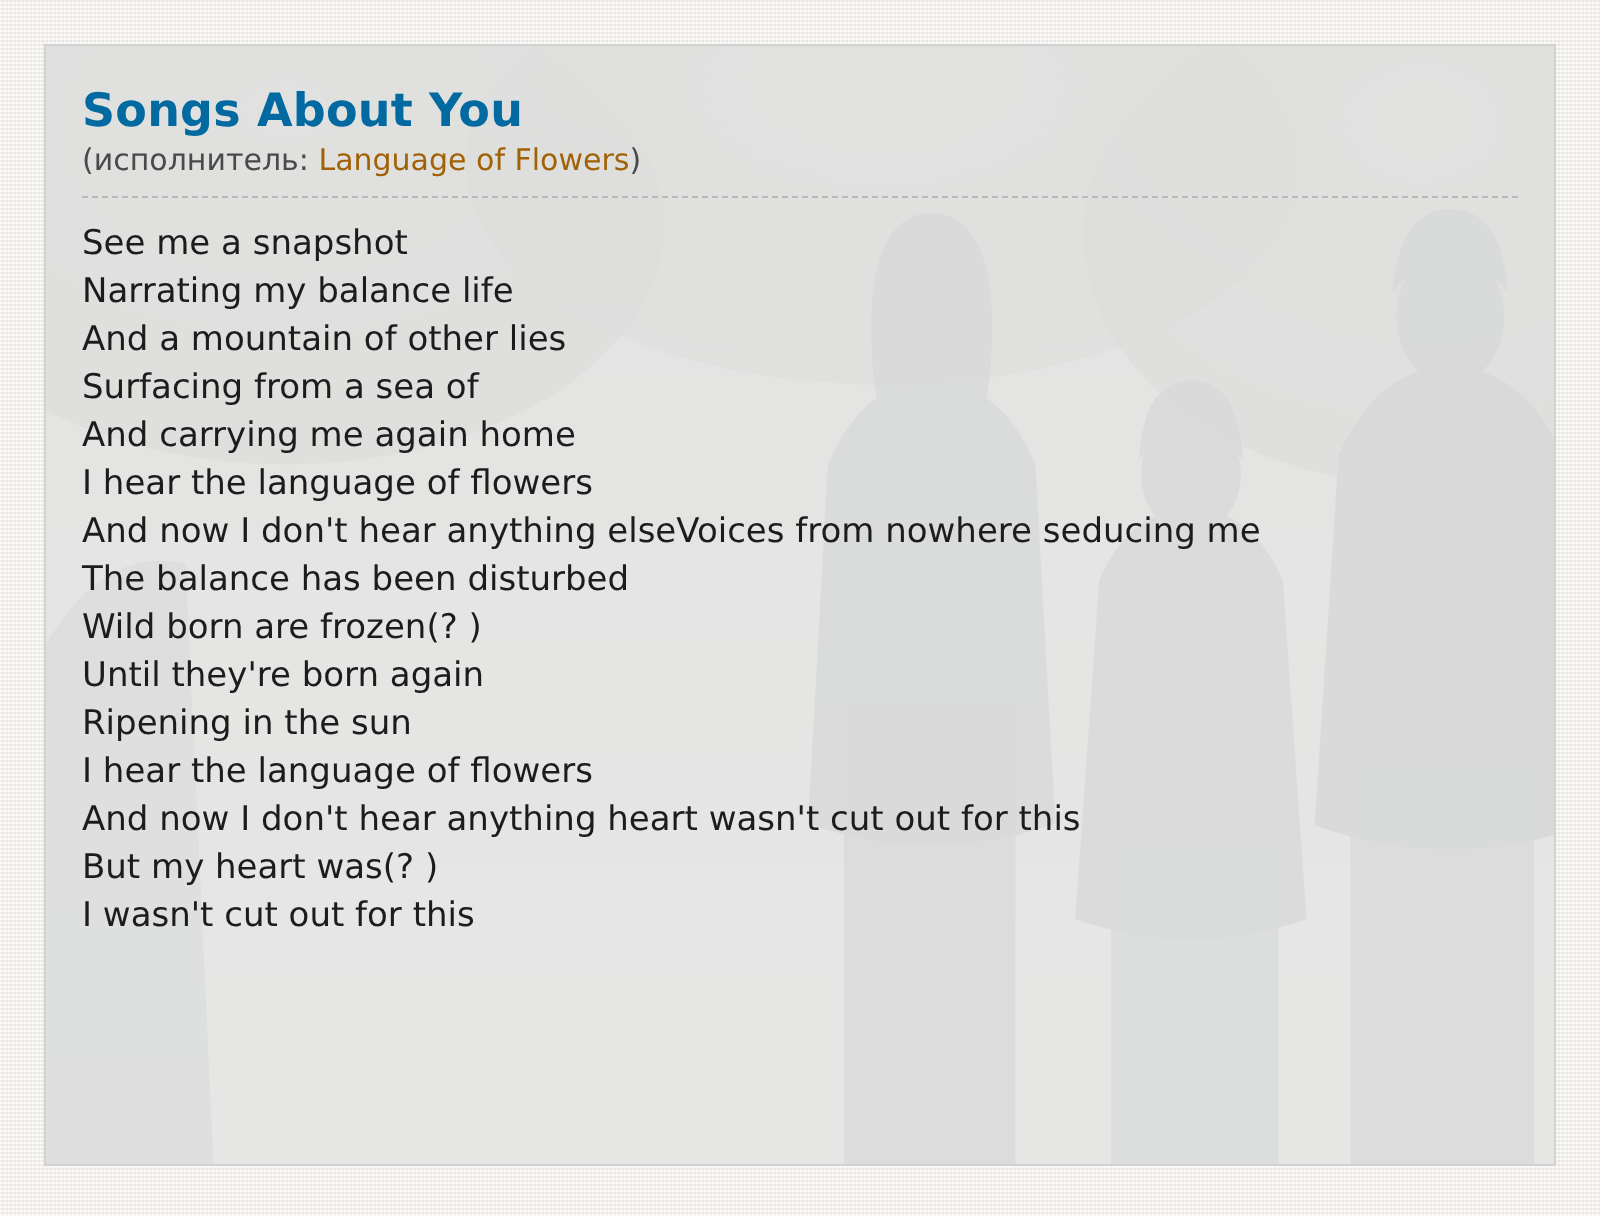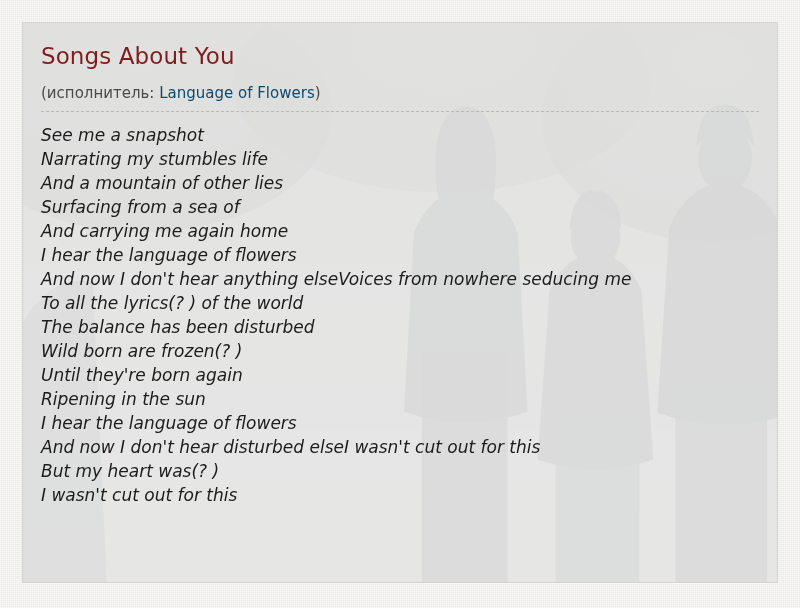--- a/index.html
+++ b/index.html
@@ -50,48 +50,47 @@
     position: relative;
     padding: 20px 18px 0 18px;
   }
 
   .song-header {
     border-bottom: 1px dashed #b9b9b9;
     padding-bottom: 7px;
   }
 
   .song-title {
-    color: #7f1d1d;
+    color: #0369a1;
     font-size: 23px;
-    font-weight: normal;
+    font-weight: bold;
     line-height: 1.15;
-    margin: 0 0 15px 0;
+    margin: 0 0 2px 0;
     letter-spacing: .1px;
   }
 
   .song-performer {
     font-size: 15px;
     color: #4a4a4a;
     line-height: 1.3;
   }
   .artist-link {
-    color: #0c4a6e;
+    color: #a16207;
     text-decoration: none;
   }
 
   .lyrics-body {
     margin-top: 11px;
     font-size: 17px;
     line-height: 24px;
     color: #1c1c1c;
   }
   .lyric-line {
     white-space: pre;
     min-height: 24px;
-    font-style: italic;
   }
 </style>
 </head>
 <body>
 
 <div class="page-texture"></div>
 
 <div class="lyrics-panel">
 
   <div class="photo-watermark">
@@ -150,31 +149,30 @@
 
   <div class="panel-inner">
 
     <div class="song-header">
       <h1 class="song-title">Songs About You</h1>
       <div class="song-performer"><span>(исполнитель:</span> <a class="artist-link" href="#">Language of Flowers</a><span>)</span></div>
     </div>
 
     <div class="lyrics-body">
       <div class="lyric-line">See me a snapshot</div>
-      <div class="lyric-line">Narrating my stumbles life</div>
+      <div class="lyric-line">Narrating my balance life</div>
       <div class="lyric-line">And a mountain of other lies</div>
       <div class="lyric-line">Surfacing from a sea of</div>
       <div class="lyric-line">And carrying me again home</div>
       <div class="lyric-line">I hear the language of flowers</div>
       <div class="lyric-line">And now I don't hear anything elseVoices from nowhere seducing me</div>
-      <div class="lyric-line">To all the lyrics(? ) of the world</div>
       <div class="lyric-line">The balance has been disturbed</div>
       <div class="lyric-line">Wild born are frozen(? )</div>
       <div class="lyric-line">Until they're born again</div>
       <div class="lyric-line">Ripening in the sun</div>
       <div class="lyric-line">I hear the language of flowers</div>
-      <div class="lyric-line">And now I don't hear disturbed elseI wasn't cut out for this</div>
+      <div class="lyric-line">And now I don't hear anything heart wasn't cut out for this</div>
       <div class="lyric-line">But my heart was(? )</div>
       <div class="lyric-line">I wasn't cut out for this</div>
     </div>
 
   </div>
 </div>
 
 </body></html>

